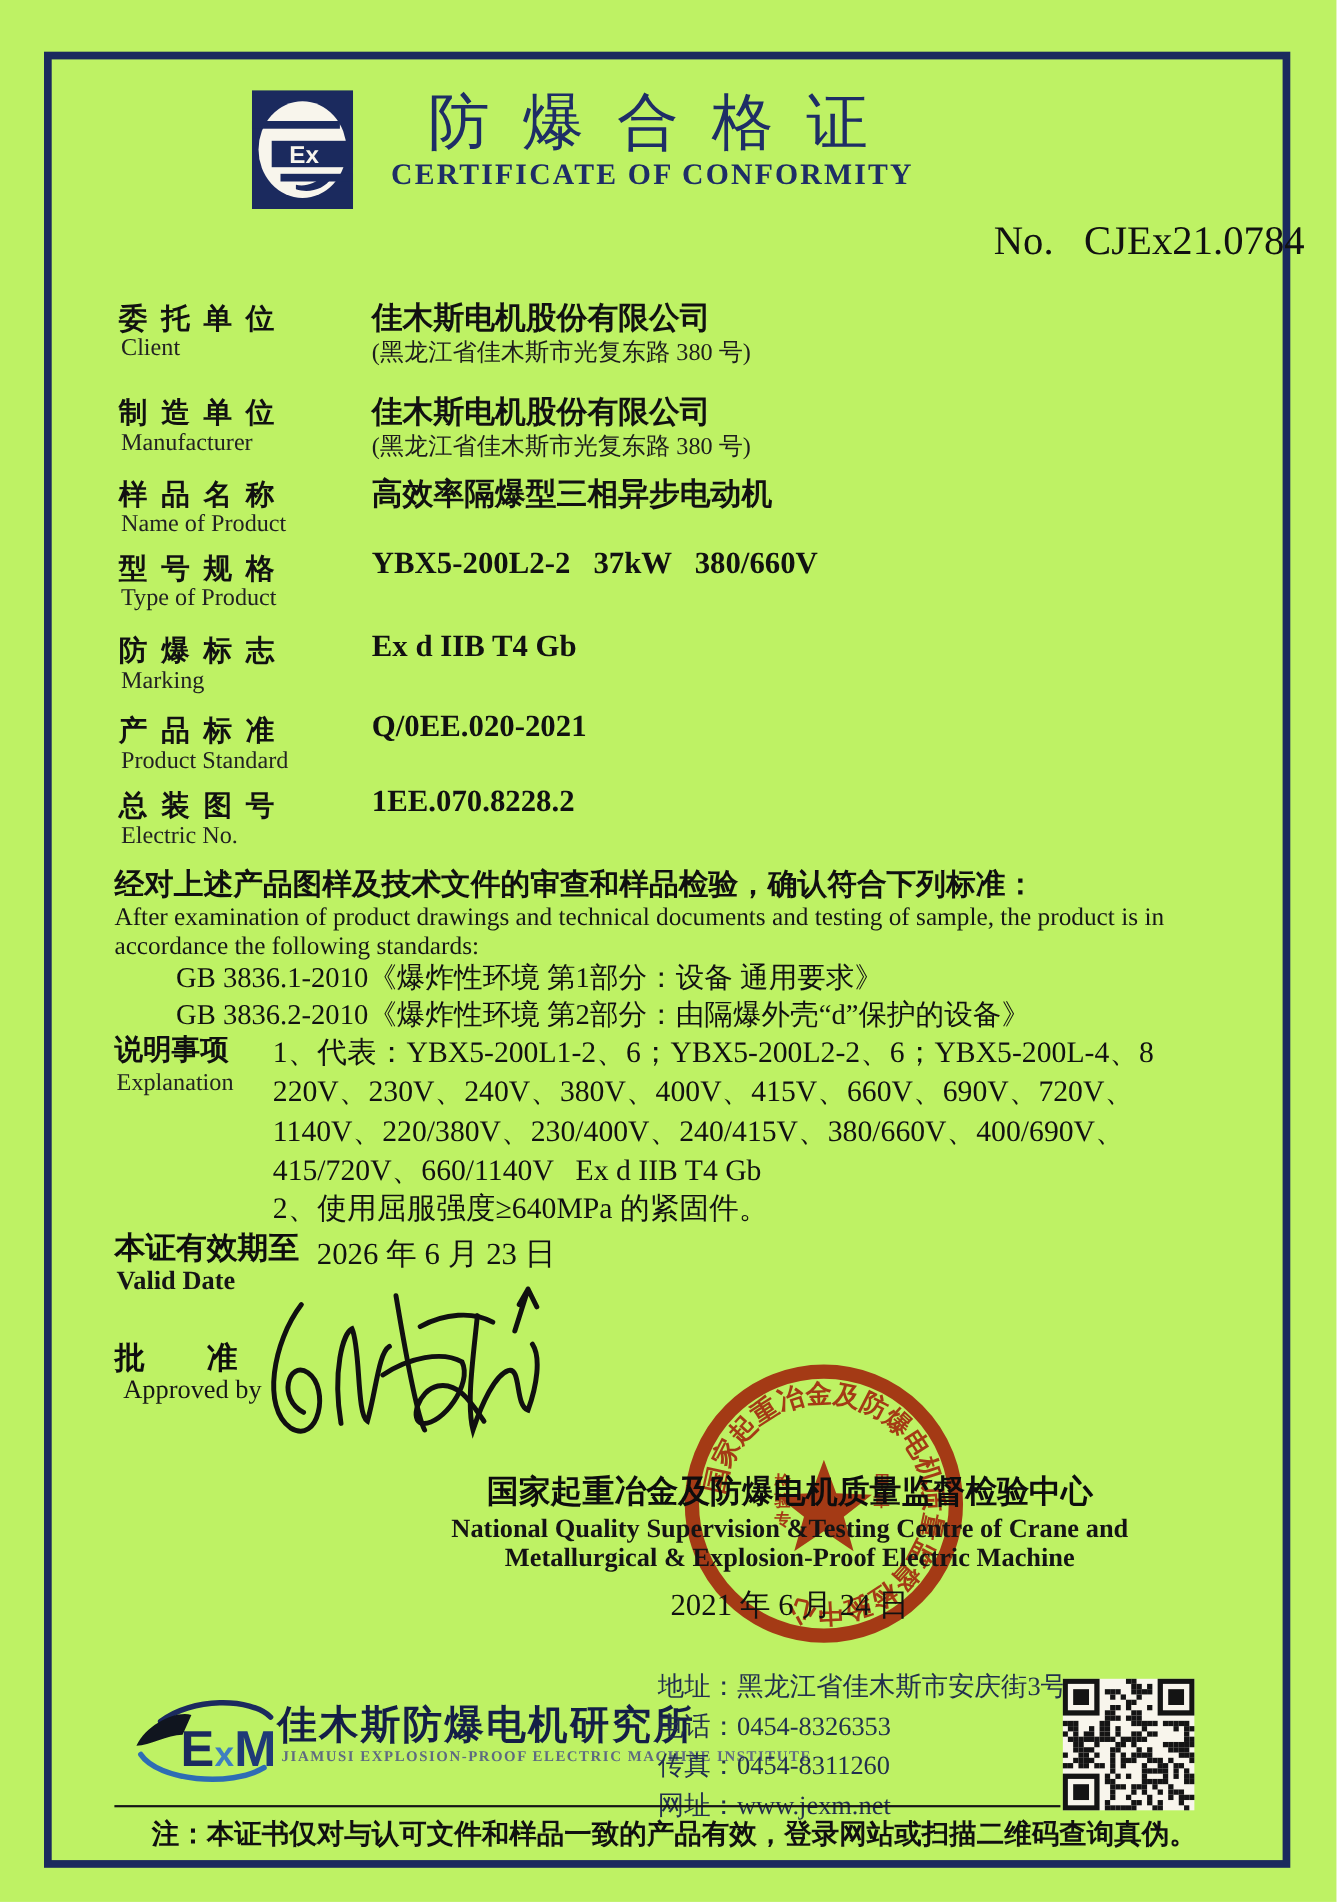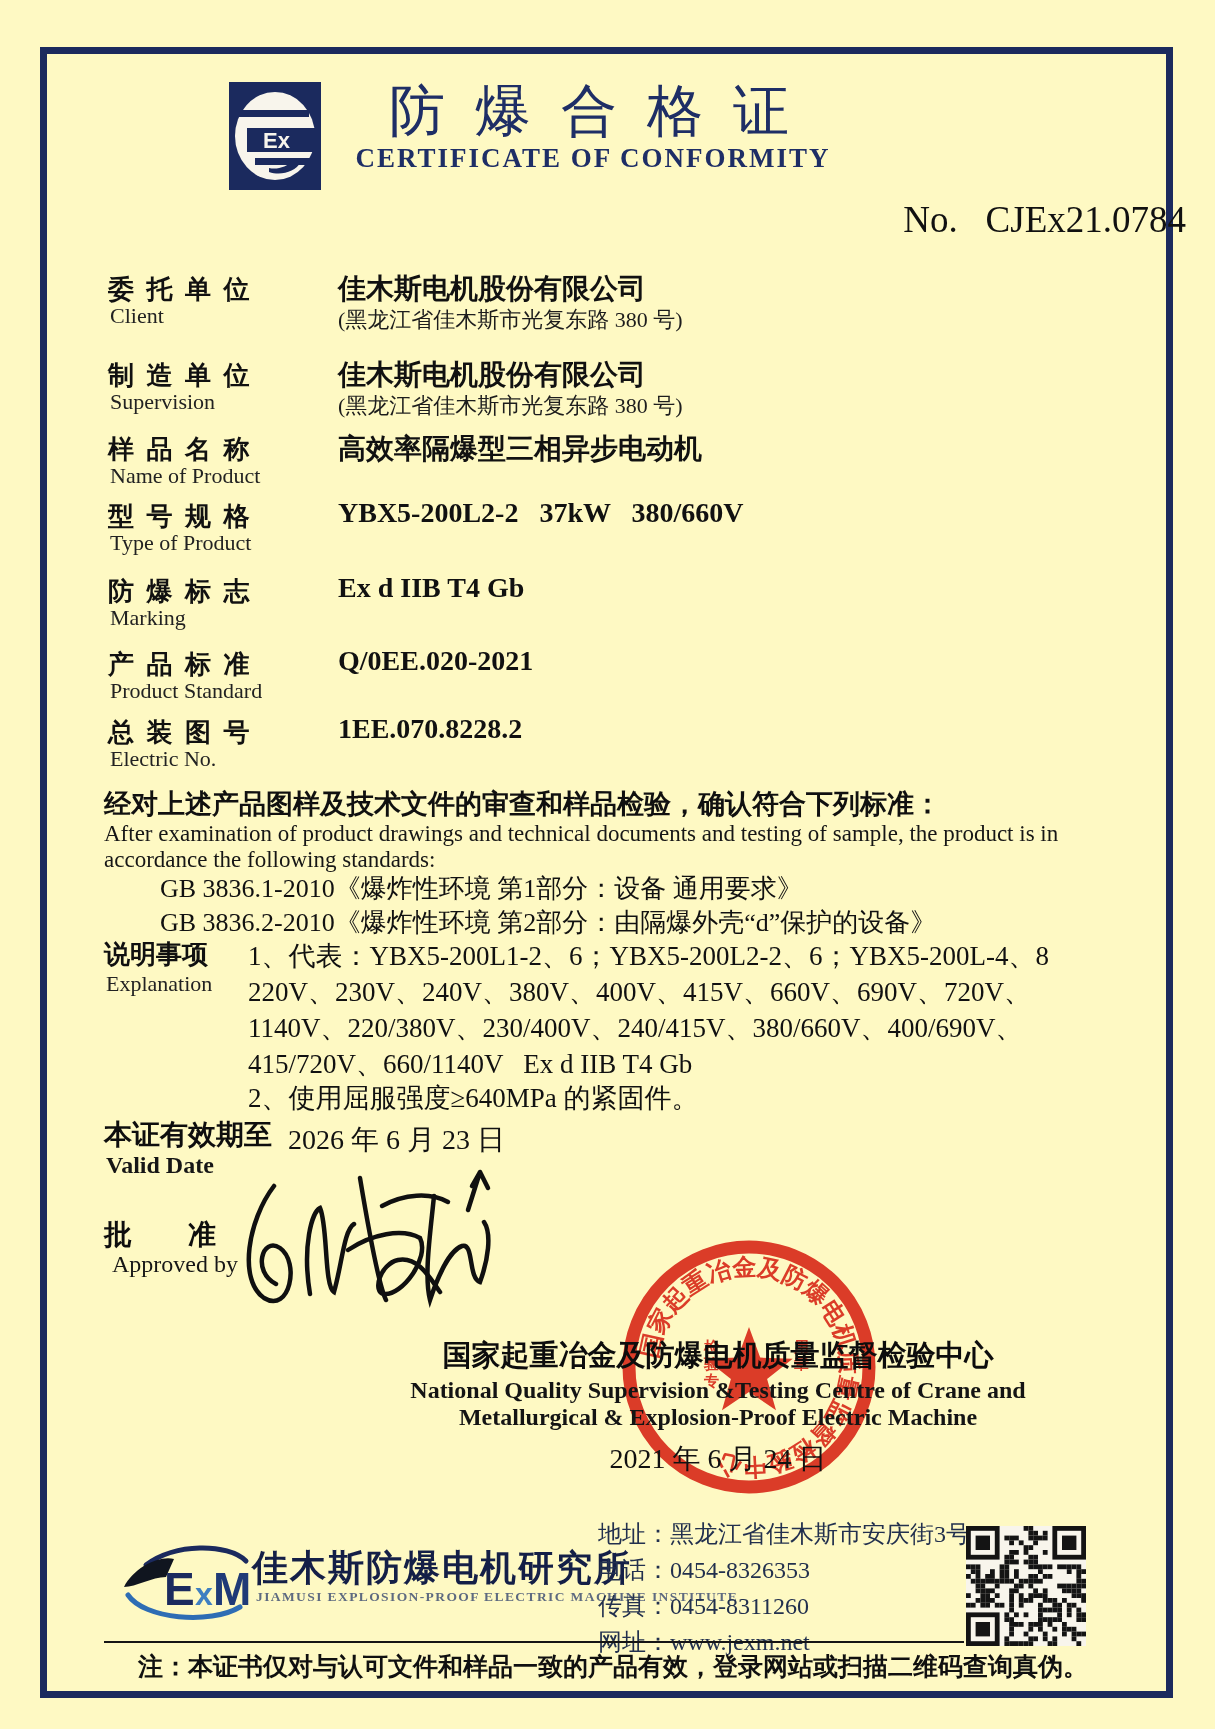--- a/index.html
+++ b/index.html
@@ -1,16 +1,16 @@
 <!DOCTYPE html>
 <html><head>
 <meta charset="utf-8">
 <style>
   html,body{margin:0;padding:0;background:#f6f3e9;}
-  .page{position:relative;width:1215px;height:1729px;background:#fef9c3;overflow:hidden;
+  .page{position:relative;width:1215px;height:1729px;background:#bef264;overflow:hidden;
         font-family:"Liberation Serif","DejaVu Serif",serif;color:#161616;}
   .abs{position:absolute;}
   .frame{left:40px;top:47px;width:1133px;height:1651px;border:7px solid #1b2a5e;box-sizing:border-box;}
 
   
   .exlogo{left:229px;top:82px;width:92px;height:108px;}
   .title-cn{left:0;width:1186px;top:74px;text-align:center;font-size:56px;font-weight:normal;
             color:#1e2e66;letter-spacing:8px;white-space:pre;font-family:"Liberation Serif",serif;}
   .title-en{left:0;width:1186px;top:143px;text-align:center;font-size:27px;font-weight:bold;
             color:#1e2e66;letter-spacing:2px;}
@@ -83,21 +83,21 @@
   <div class="abs cert-no">No.   CJEx21.0784</div>
 
   <div class="abs row r1">
     <span class="lbl-cn">委 托 单 位</span>
     <span class="lbl-en">Client</span>
     <span class="val">佳木斯电机股份有限公司</span>
     <span class="sub">(黑龙江省佳木斯市光复东路 380 号)</span>
   </div>
   <div class="abs row r2">
     <span class="lbl-cn">制 造 单 位</span>
-    <span class="lbl-en">Supervision</span>
+    <span class="lbl-en">Manufacturer</span>
     <span class="val">佳木斯电机股份有限公司</span>
     <span class="sub">(黑龙江省佳木斯市光复东路 380 号)</span>
   </div>
   <div class="abs row r3">
     <span class="lbl-cn">样 品 名 称</span>
     <span class="lbl-en">Name of Product</span>
     <span class="val">高效率隔爆型三相异步电动机</span>
   </div>
   <div class="abs row r4">
     <span class="lbl-cn">型 号 规 格</span>

